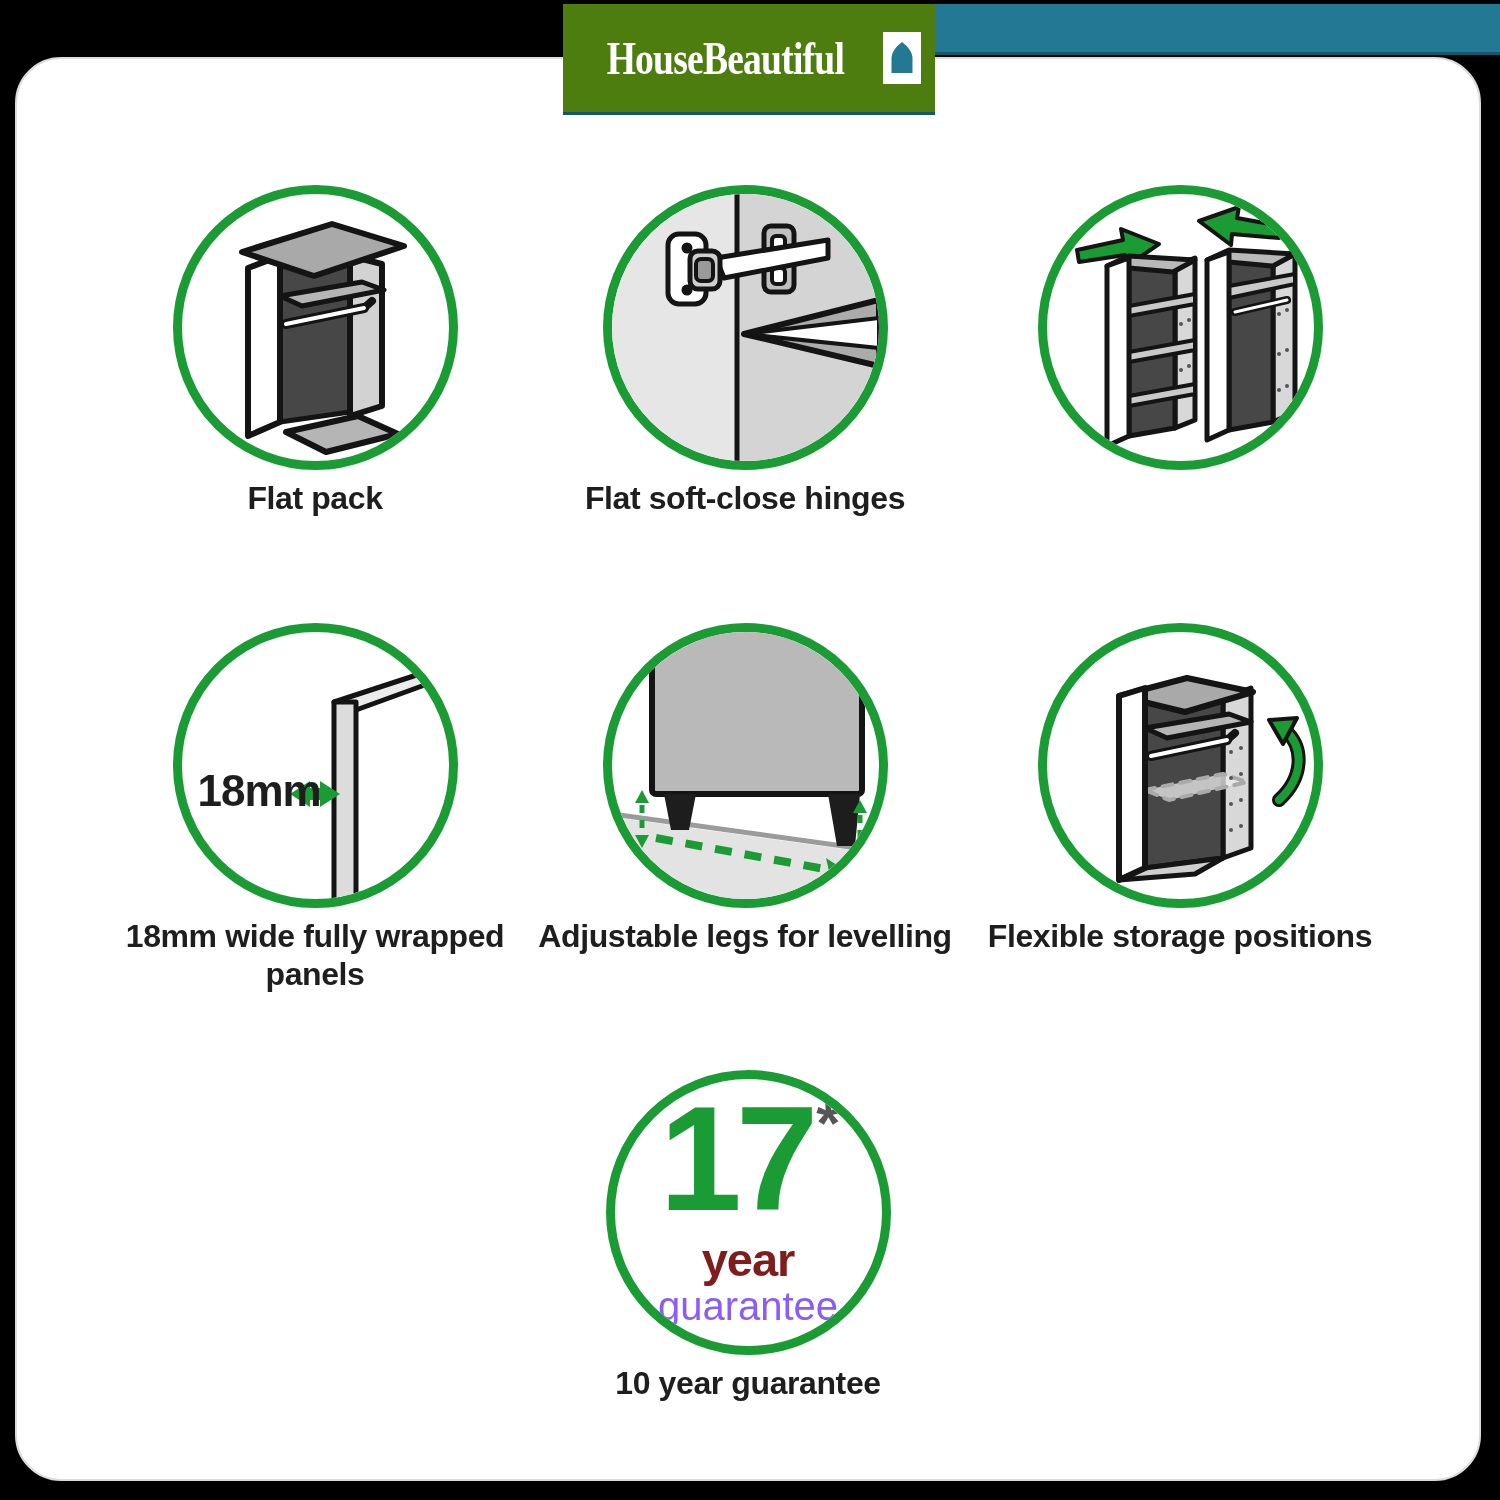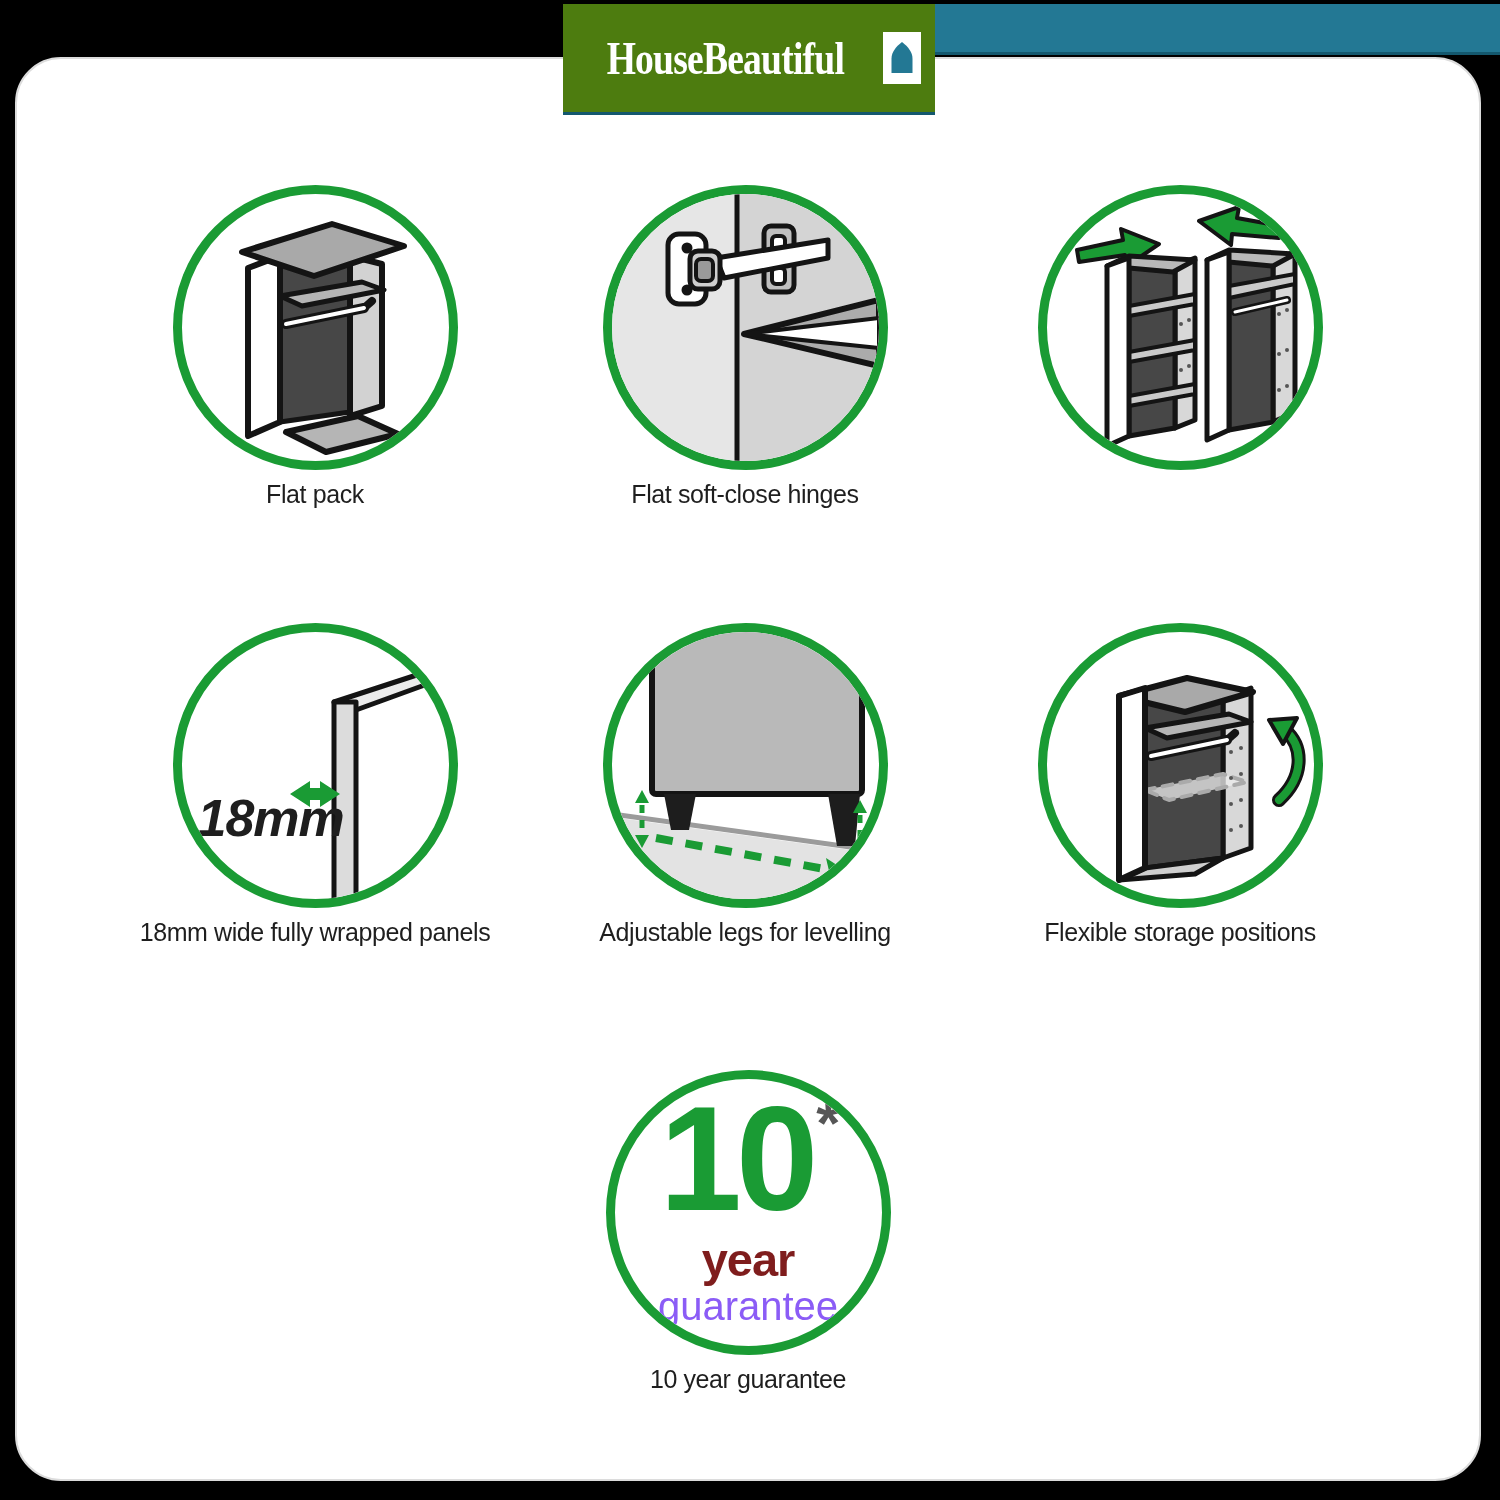--- a/index.html
+++ b/index.html
@@ -15,24 +15,24 @@
   .banner{position:absolute;left:563px;top:4px;width:372px;height:108px;background:#4d7c0f;
         border-bottom:3px solid #14586e;z-index:3;display:flex;align-items:center;justify-content:center;gap:9px;}
   .logo{color:#fff;font-family:"Liberation Serif","DejaVu Serif",serif;font-weight:700;
         font-size:47px;letter-spacing:-1px;transform:scaleX(.8);transform-origin:center;white-space:nowrap;}
   .house-badge{display:block;flex:0 0 auto;}
   
   .feature{position:absolute;z-index:2;display:flex;flex-direction:column;align-items:center;}
   .circle{position:relative;width:267px;height:267px;border:9px solid #1a9b34;border-radius:50%;
         background:#fff;overflow:hidden;display:flex;align-items:center;justify-content:center;box-sizing:content-box;}
   .circle svg{display:block;width:267px;height:267px;}
-  .caption{margin-top:9px;font-size:25px;font-weight:400;line-height:1.2;color:#1e1e1e;
+  .caption{margin-top:9px;font-size:32px;font-weight:700;line-height:1.2;color:#1e1e1e;
         text-align:center;letter-spacing:-.4px;}
   .w460{width:460px;} .w400{width:400px;}
-  .mm-label{position:absolute;left:16px;top:156px;font-size:52px;font-weight:700;color:#1e1e1e;letter-spacing:-1px;font-style:italic;}
+  .mm-label{position:absolute;left:16px;top:134px;font-size:44px;font-weight:700;color:#1e1e1e;letter-spacing:-1px;}
   
   .g-num{color:#1a9b34;font-size:148px;font-weight:700;line-height:.82;letter-spacing:-6px;}
   .g-ast{display:inline-block;color:#565656;font-size:62px;font-weight:700;position:relative;top:-66px;left:4px;letter-spacing:0;}
   .g-year{font-size:47px;font-weight:700;color:#7f1d1d;line-height:1;margin-top:16px;letter-spacing:-1px;}
   .g-guar{font-size:40px;font-weight:400;color:#8b5cf6;line-height:1.05;margin-top:2px;}
   .g-stack{display:flex;flex-direction:column;align-items:center;}
 </style>
 </head>
 <body>
 
@@ -196,20 +196,20 @@
         <path d="M232 168 C256 146 258 116 238 98" fill="none" stroke="#1a9b34" stroke-width="8" stroke-linecap="round"></path>
         <polygon points="222,88 250,86 236,112" fill="#1a9b34" stroke="#141414" stroke-width="4" stroke-linejoin="round"></polygon>
       </svg>
     </div>
     <div class="caption w460">Flexible storage positions</div>
   </div>
 
   <div class="feature" style="left:538px;top:1070px;width:420px;">
     <div class="circle">
       <div class="g-stack">
-        <div class="g-num"><span>10</span><span class="g-ast">*</span></div>
+        <div class="g-num"><span>17</span><span class="g-ast">*</span></div>
         <div class="g-year">year</div>
         <div class="g-guar">guarantee</div>
       </div>
     </div>
     <div class="caption w460">10 year guarantee</div>
   </div>
 </div>
 
 </body></html>

